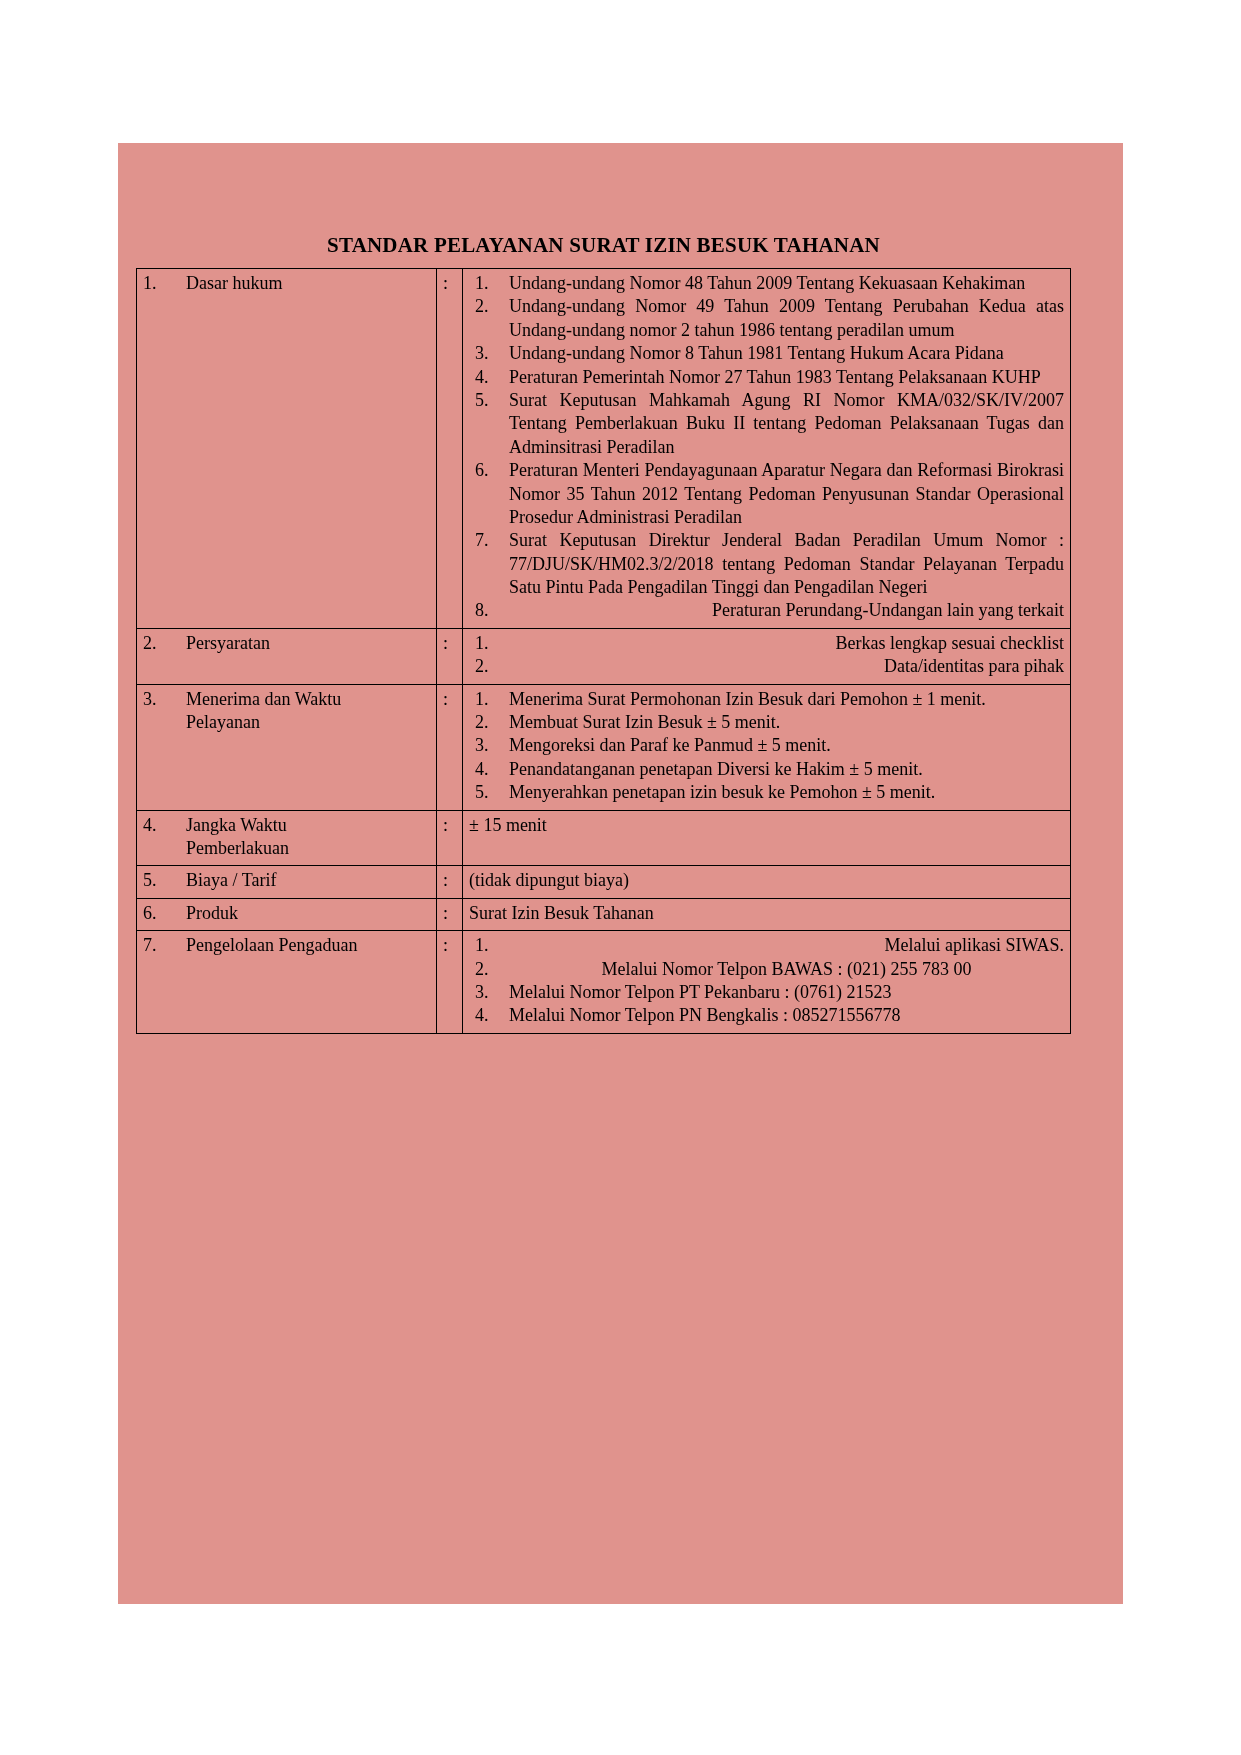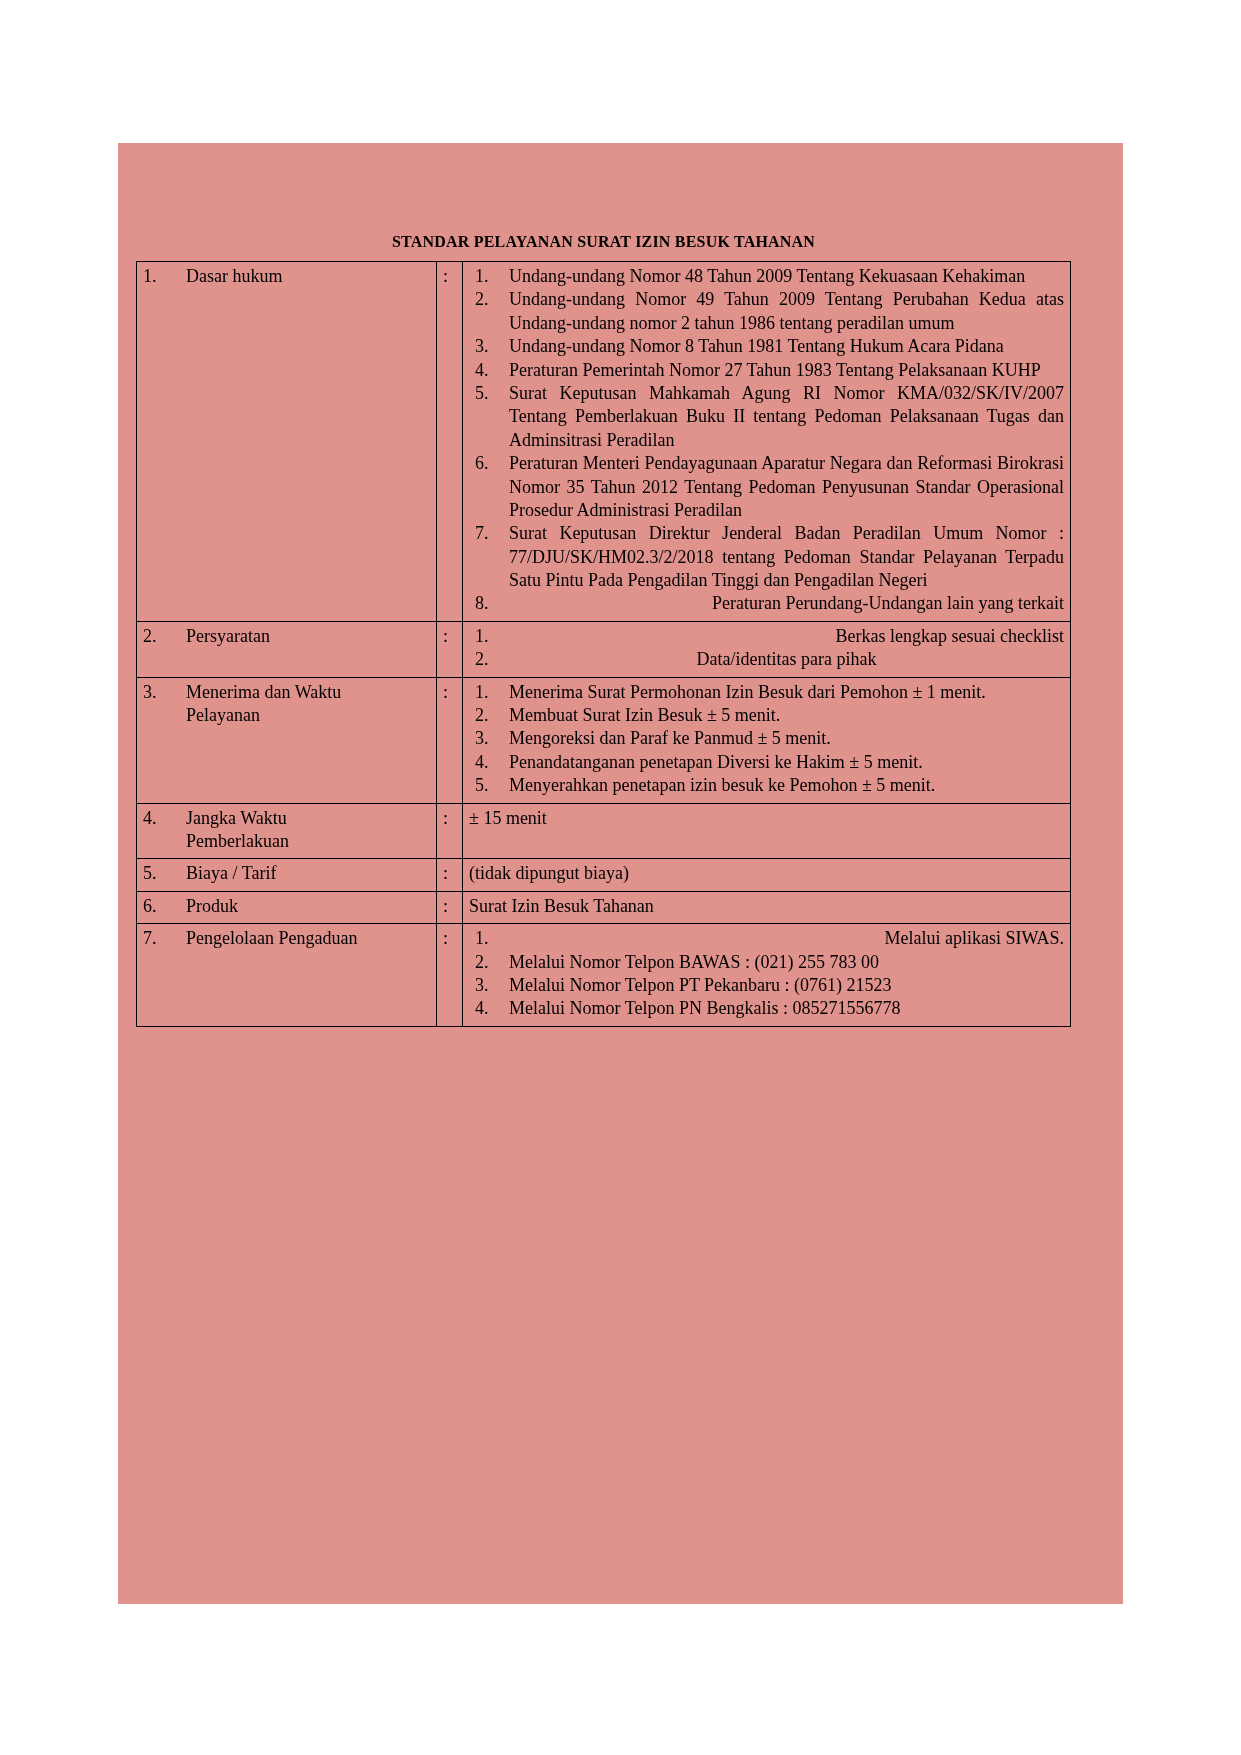--- a/index.html
+++ b/index.html
@@ -25,21 +25,21 @@
   }
   #doc-inner {
     position: absolute;
     left: 18px;
     top: 90px;
     width: 935px;
   }
   .doc-title {
     text-align: center;
     font-weight: bold;
-    font-size: 16px;
+    font-size: 21px;
     letter-spacing: 0.2px;
     color: #000;
     margin: 0 0 10px 0;
     font-family: "Liberation Serif", serif;
   }
   table.sp {
     border-collapse: collapse;
     width: 100%;
     table-layout: fixed;
     font-size: 18px;
@@ -163,21 +163,21 @@
           </td>
           <td class="col-colon">:</td>
           <td class="col-value">
             <ol class="nlist">
               <li>
                   <span class="n">1.</span>
                   <span class="t" style="text-align:right">Berkas lengkap sesuai checklist</span>
                 </li>
               <li>
                   <span class="n">2.</span>
-                  <span class="t" style="text-align:center">Data/identitas para pihak</span>
+                  <span class="t" style="text-align:right">Data/identitas para pihak</span>
                 </li>
             </ol>
           </td>
         </tr>
 
         <tr>
           <td class="col-label">
             <div class="lab">
               <span class="num">3.</span>
               <span class="txt"><span>Menerima         dan        Waktu</span><br><span>Pelayanan</span></span>
@@ -252,21 +252,21 @@
           </td>
           <td class="col-colon">:</td>
           <td class="col-value">
             <ol class="nlist">
               <li>
                   <span class="n">1.</span>
                   <span class="t" style="text-align:right">Melalui aplikasi SIWAS.</span>
                 </li>
               <li>
                   <span class="n">2.</span>
-                  <span class="t" style="text-align:left">Melalui Nomor Telpon BAWAS : (021) 255 783 00</span>
+                  <span class="t" style="text-align:center">Melalui Nomor Telpon BAWAS : (021) 255 783 00</span>
                 </li>
               <li>
                   <span class="n">3.</span>
                   <span class="t" style="text-align:left">Melalui Nomor Telpon PT Pekanbaru : (0761) 21523</span>
                 </li>
               <li>
                   <span class="n">4.</span>
                   <span class="t" style="text-align:left">Melalui Nomor Telpon PN Bengkalis : 085271556778</span>
                 </li>
             </ol>

